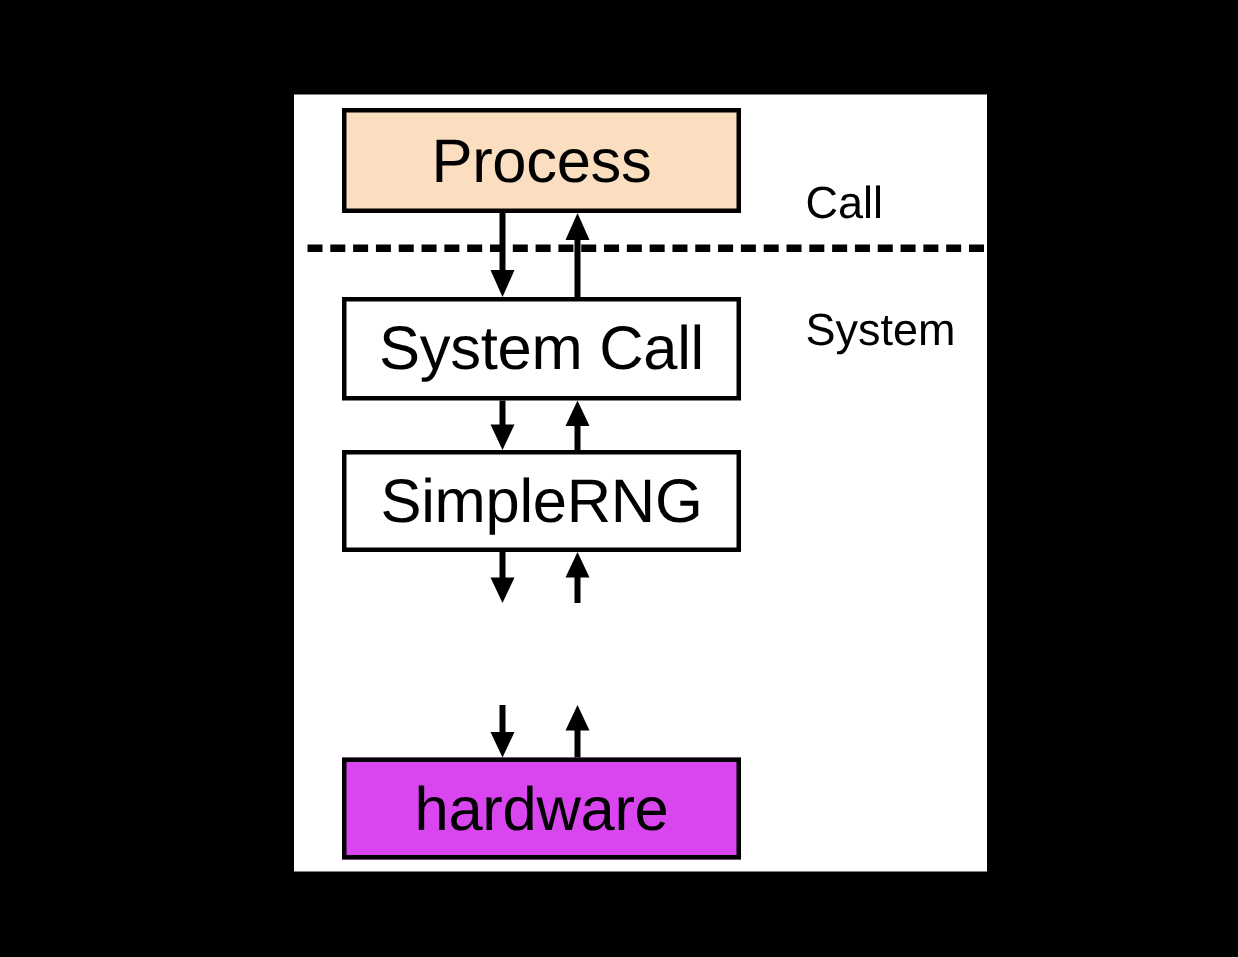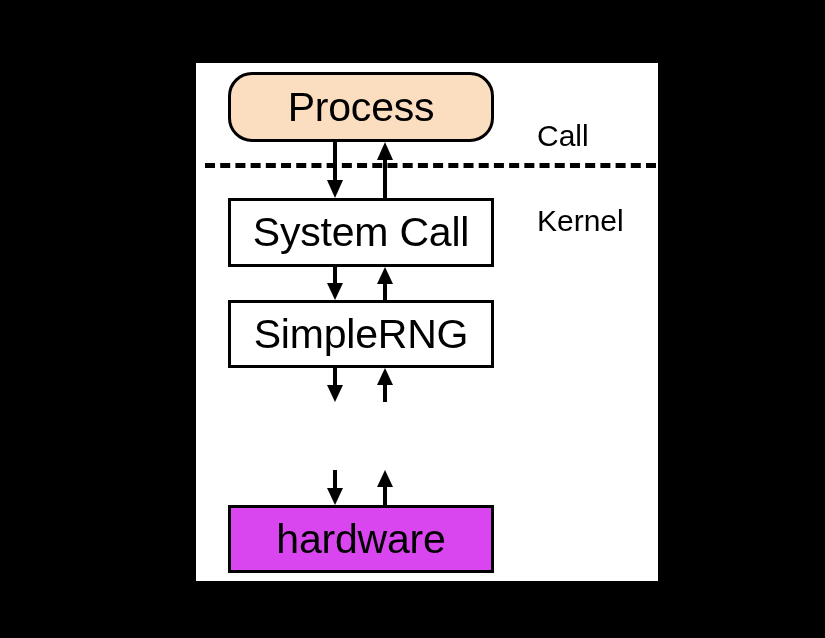--- a/index.html
+++ b/index.html
@@ -49,21 +49,21 @@
   }
   .node .node-label {
     font-family: "Liberation Sans", sans-serif;
     font-size: 41px;
     line-height: 1;
     color: #000000;
     white-space: nowrap;
     letter-spacing: -0.2px;
   }
 
-  #node-process   { top: 72px;  height: 70px; border-radius: 24px; }
+  #node-process   { top: 72px;  height: 70px; }
   #node-syscall   { top: 198px; height: 69px; }
   #node-simplerng { top: 300px; height: 68px; }
   #node-rng       { top: 402px; height: 68px; }
   #node-hardware  { top: 505px; height: 68px; }
 
   
   .zone-label {
     position: absolute;
     font-family: "Liberation Sans", sans-serif;
     font-size: 30px;
@@ -120,21 +120,21 @@
     <span class="node-label">System Call</span>
   </div>
 
 
   <div class="node" id="node-hardware" style="background:#d946ef;">
     <span class="node-label">hardware</span>
   </div>
 
   <div class="zone-label" id="label-user">Call</div>
 
-  <div class="zone-label" id="label-kernel">Kernel</div>
+  <div class="zone-label" id="label-kernel">System</div>
 
   <div class="arrow-group" id="arrows-process-syscall">
     <svg width="266" height="56" viewBox="0 0 266 56">
 
       <g>
         <line x1="107" y1="0" x2="107" y2="46" stroke="#000" stroke-width="4"></line>
         <polygon points="107,56 99,38 115,38" fill="#000"></polygon>
       </g>
 
       <g>

